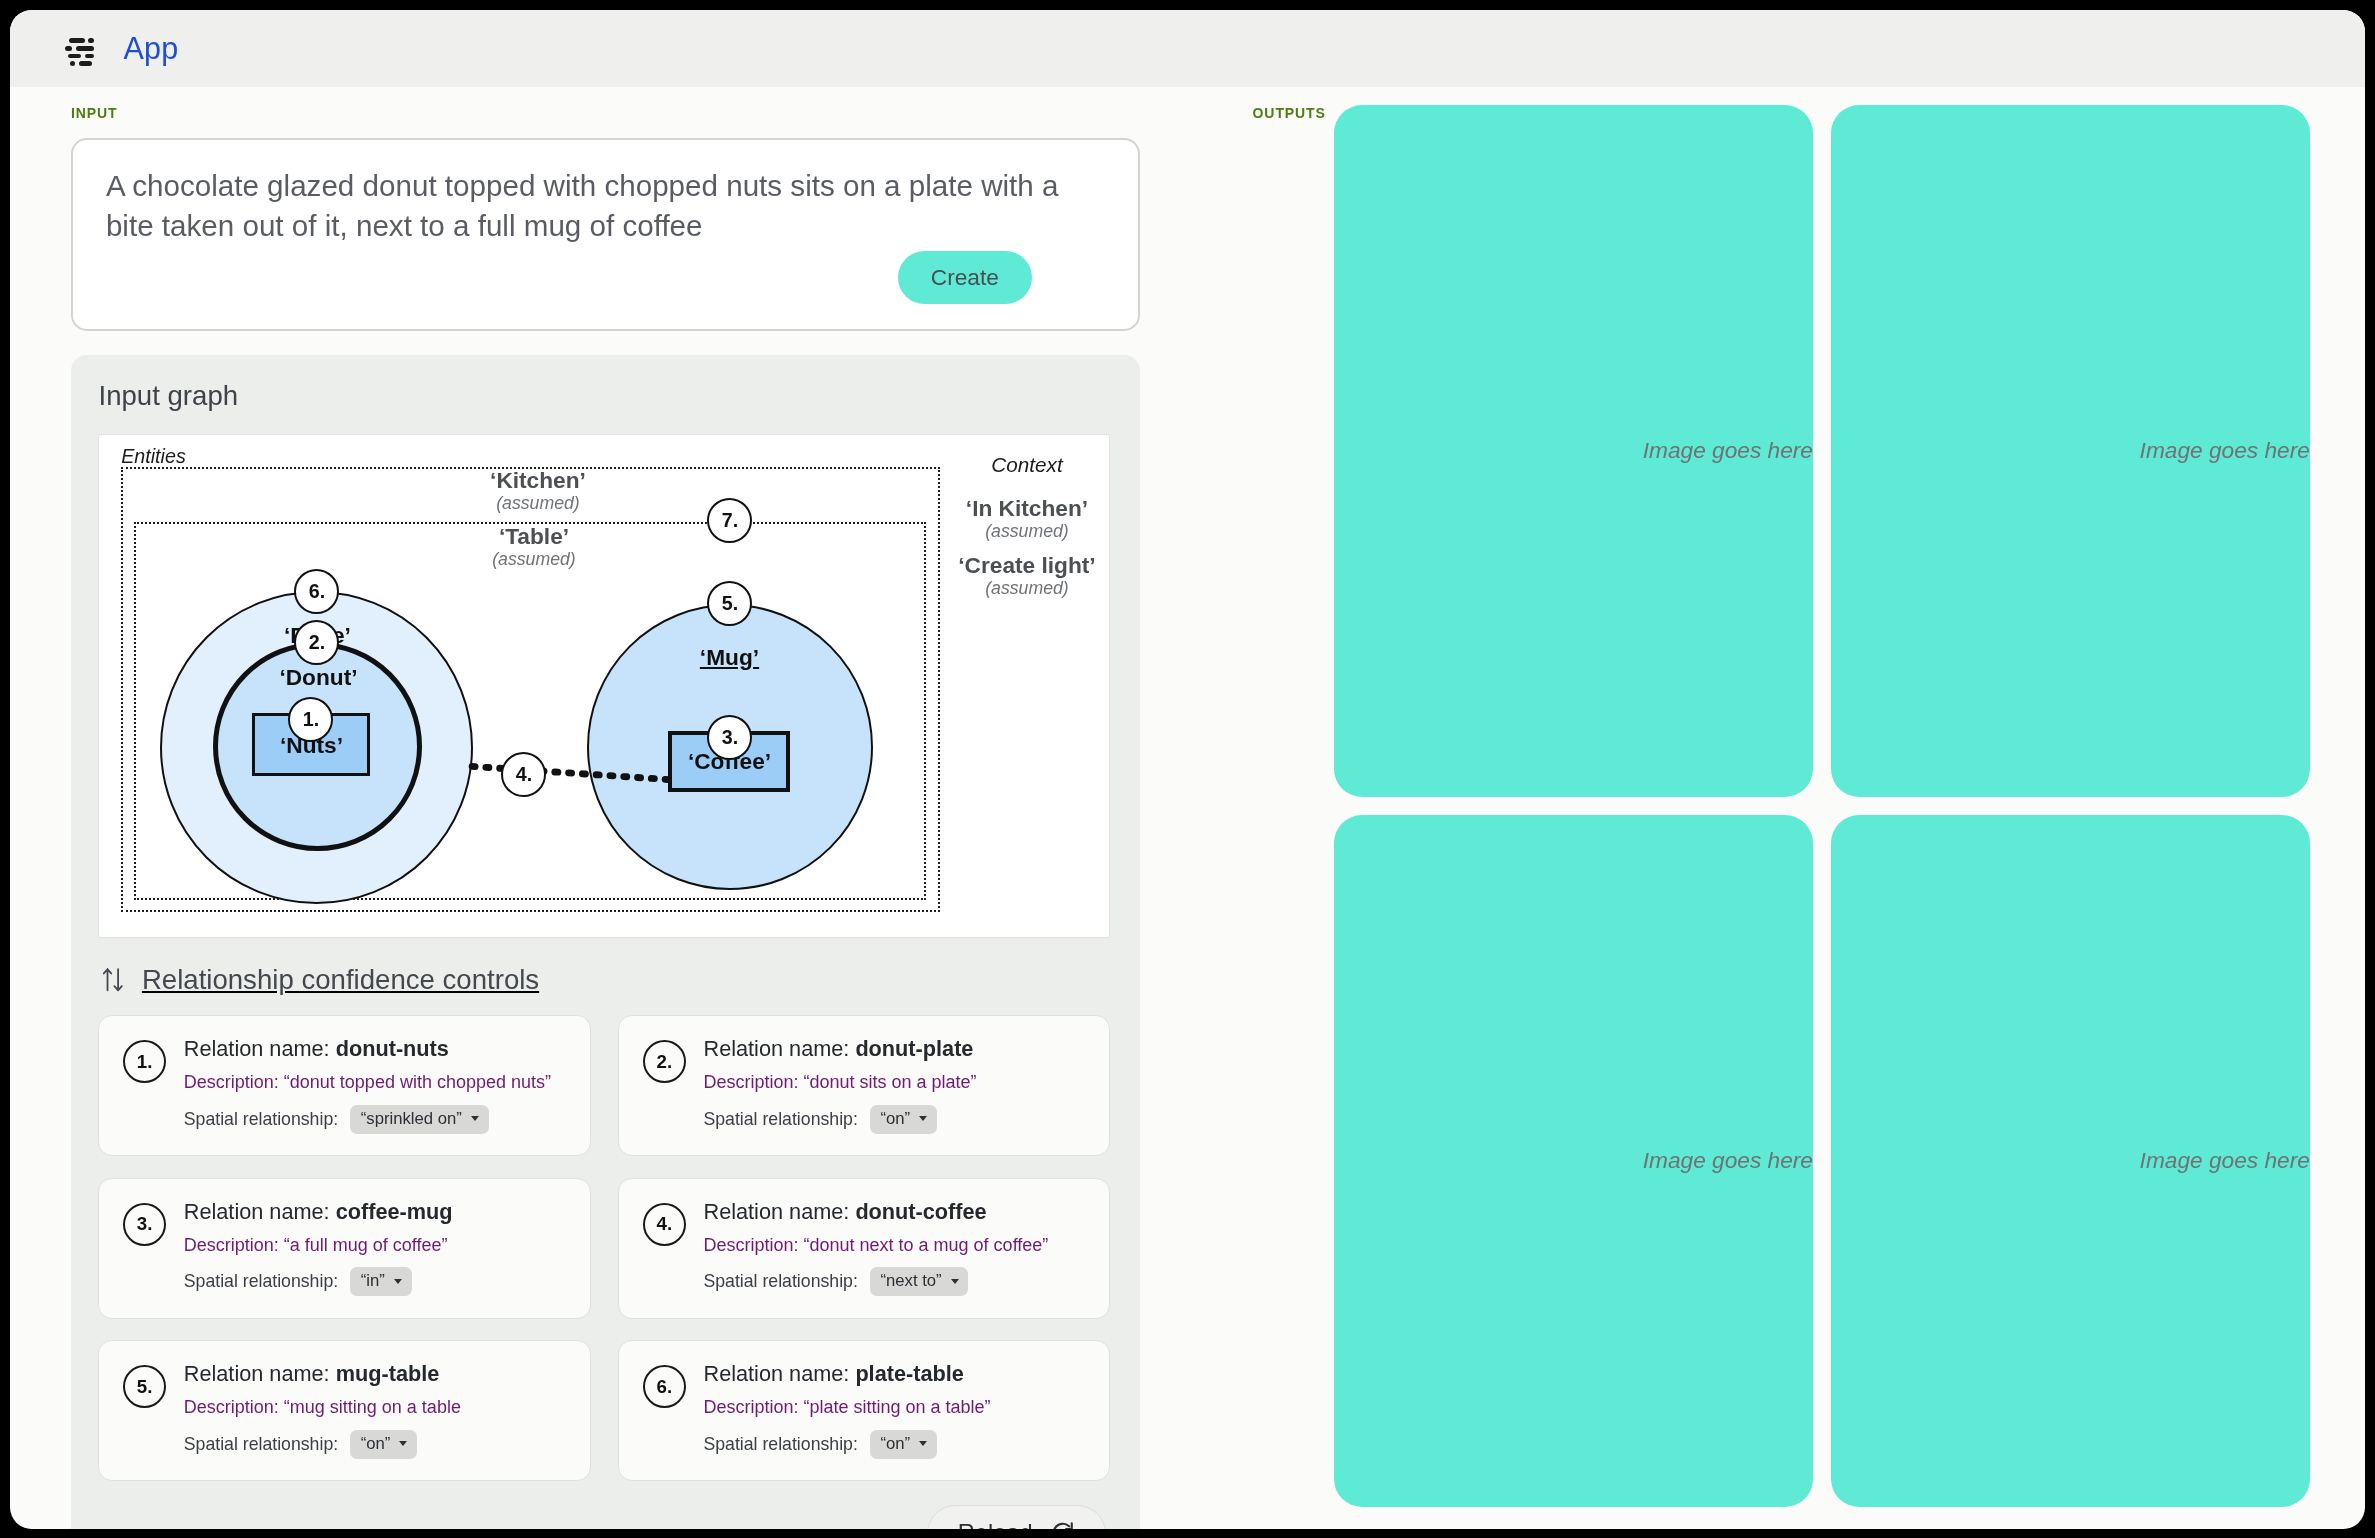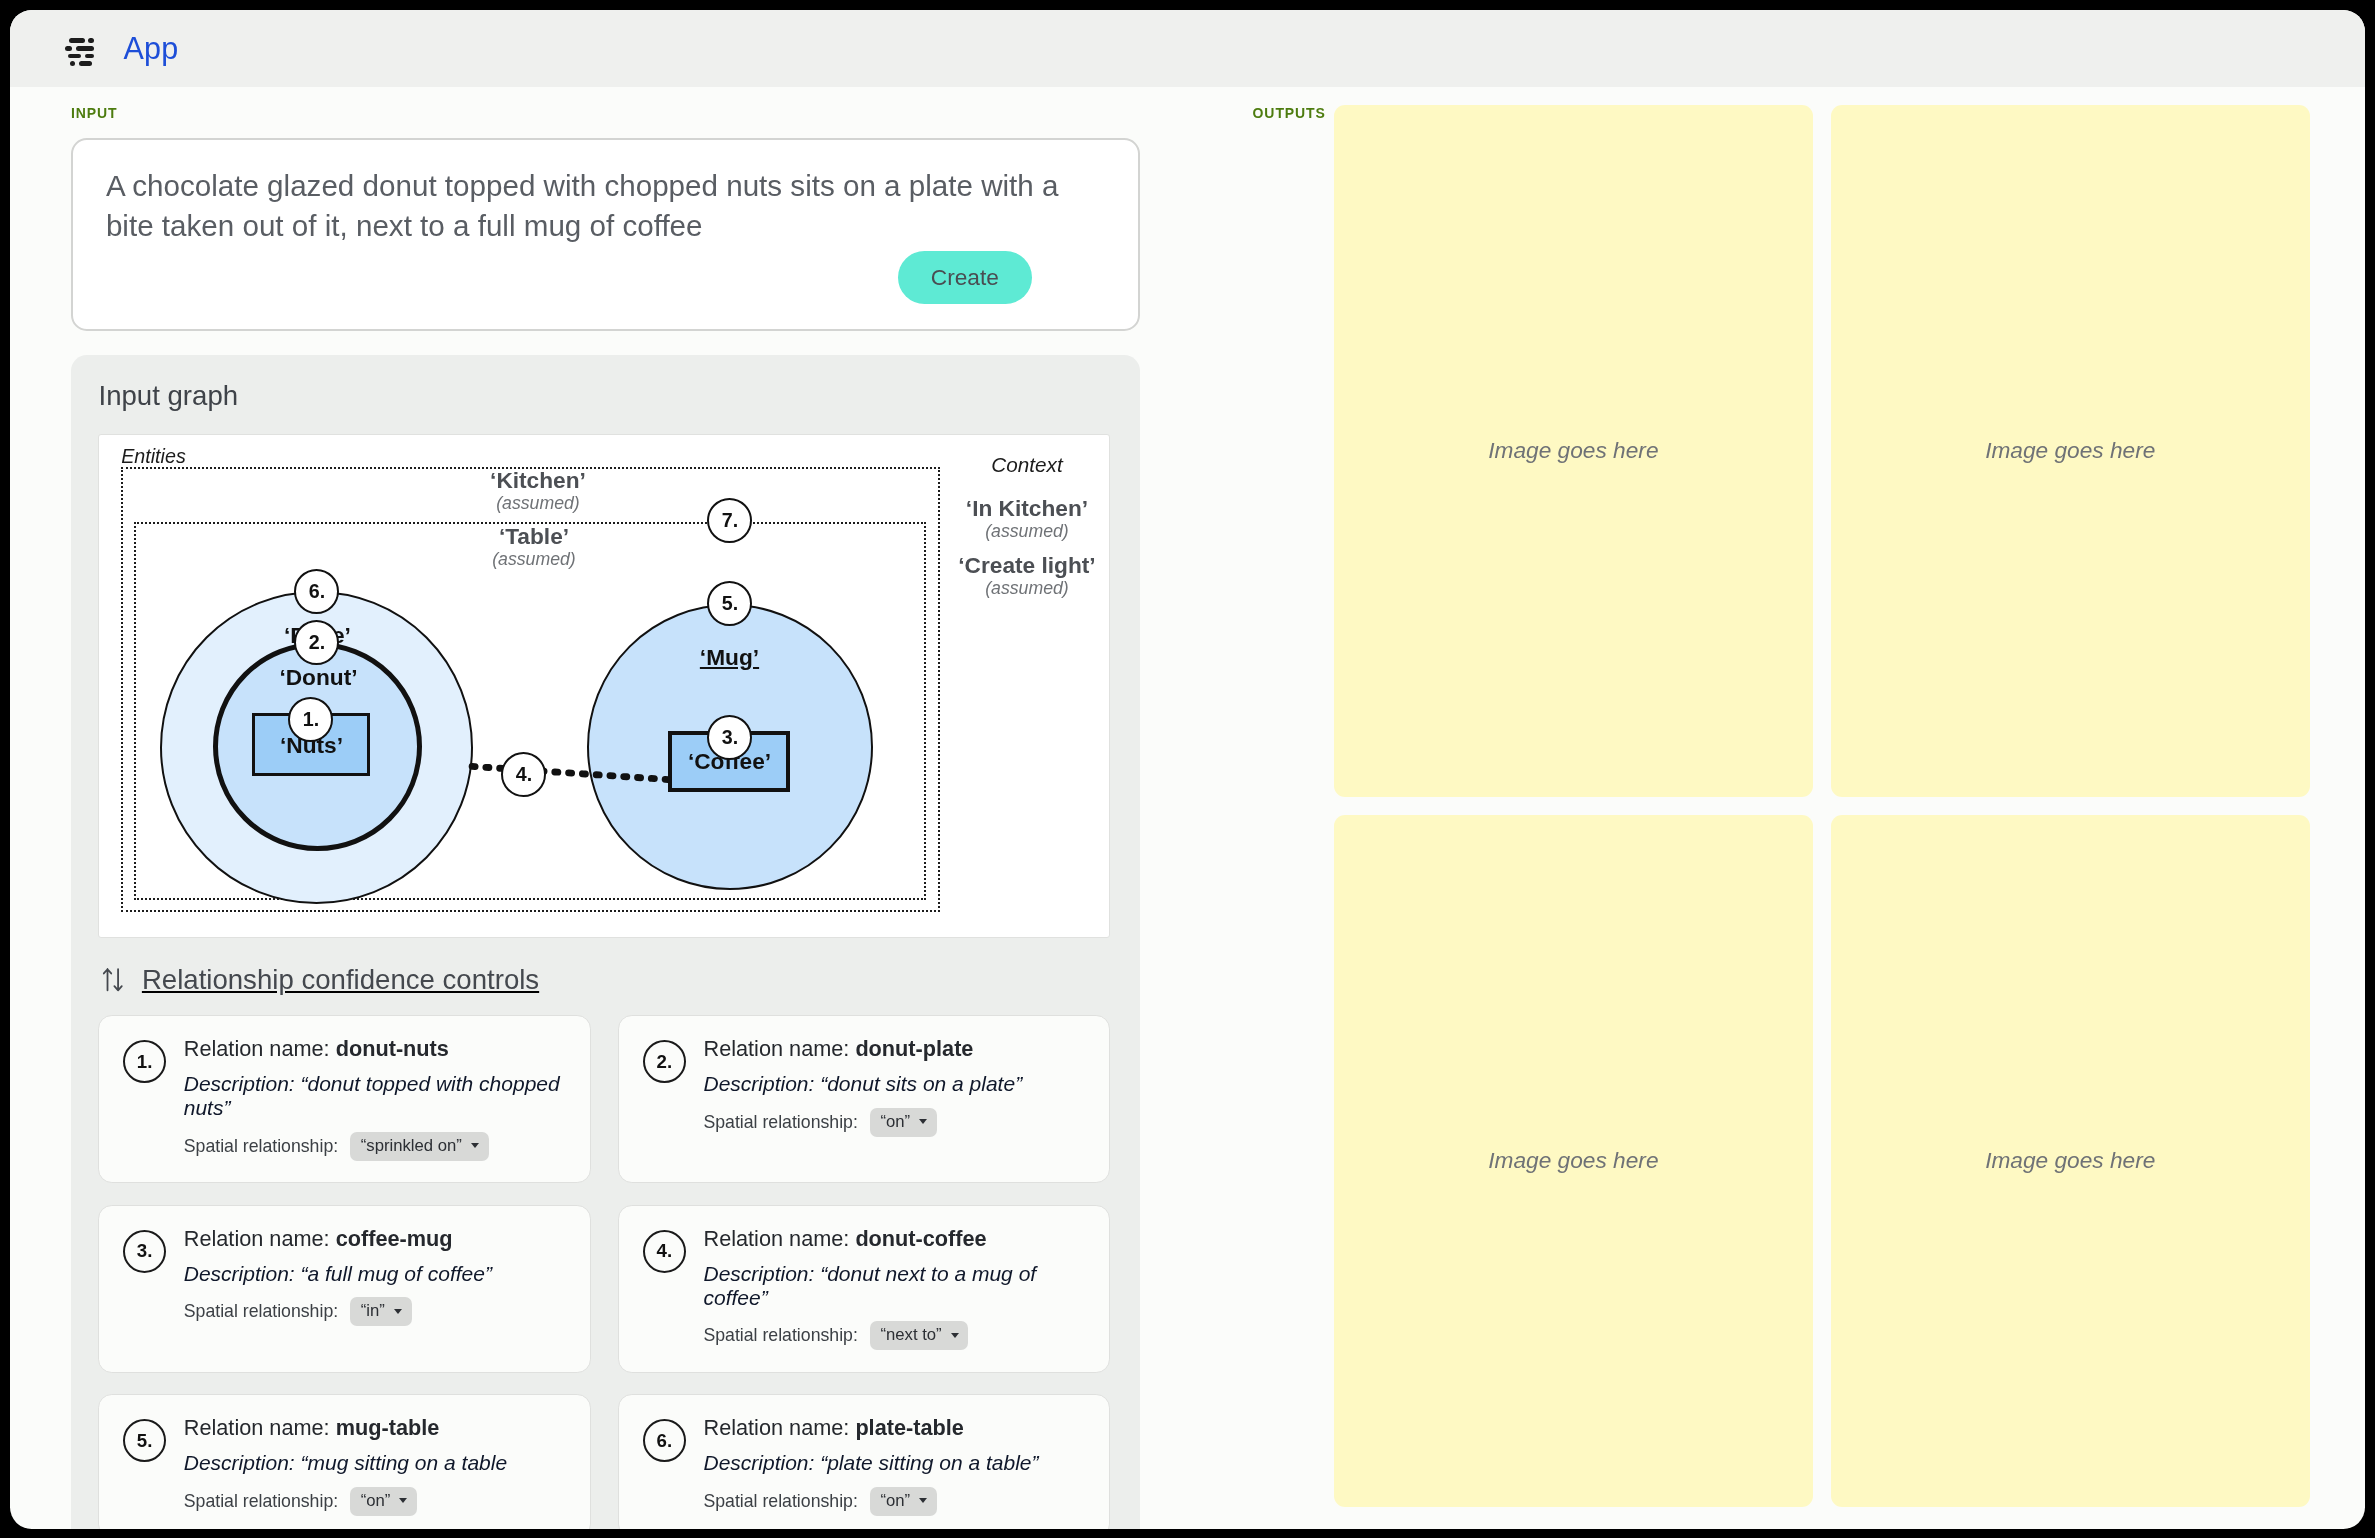--- a/index.html
+++ b/index.html
@@ -186,21 +186,21 @@
   }
   .rel-badge {
     flex: 0 0 auto; width: 43px; height: 43px; border-radius: 50%;
     border: 2px solid #1a1a1a; background: #fbfcfa;
     display: flex; align-items: center; justify-content: center;
     font-size: 18.7px; font-weight: 700; color: #111; margin-top: 3.9px;
   }
   .rel-body { flex: 1 1 auto; min-width: 0; }
   .rel-name { font-size: 21.7px; color: #25282d; margin-bottom: 9.9px; }
   .rel-name b { font-weight: 700; }
-  .rel-desc { font-size: 21px; color: #0f172a; margin-bottom: 11.8px; font-style: italic; }
+  .rel-desc { font-size: 18px; color: #701a75; margin-bottom: 11.8px; }
   .rel-spatial { font-size: 17.7px; color: #3c4045; display: flex; align-items: center; gap: 11.8px; }
   .chip {
     background: #d8d9d7; border-radius: 6.9px; padding: 3.9px 9.9px 4.9px 10.8px;
     font-size: 16.7px; color: #2c2f34; display: inline-flex; align-items: center; gap: 8.9px;
     cursor: pointer;
   }
   .caret { width: 0; height: 0; border-left: 4.9px solid transparent; border-right: 4.9px solid transparent; border-top: 5.9px solid #2c2f34; }
 
   #reload-row { display: flex; justify-content: flex-end; margin-top: 23.6px; padding-right: 3.9px; }
   #reload-button {
@@ -210,22 +210,22 @@
     display: inline-flex; align-items: center; gap: 17.7px;
   }
   #reload-button svg { width: 25.6px; height: 25.6px; }
 
   
   #outputs-grid {
     display: grid; grid-template-columns: 1fr 1fr; grid-template-rows: 1fr 1fr;
     gap: 17.7px; flex: 1 1 auto; padding-bottom: 21.7px;
   }
   .output-tile {
-    background: #fef9c3; border-radius: 11px;
-    display: flex; align-items: center; justify-content: center;
+    background: #5eead4; border-radius: 28px;
+    display: flex; align-items: center; justify-content: flex-end;
   }
   .output-placeholder { font-size: 22.7px; font-style: italic; color: #6f7276; }
 </style>
 </head>
 <body>
 
 <div id="app-window">
 
   <div id="titlebar">
     <div id="app-icon">

